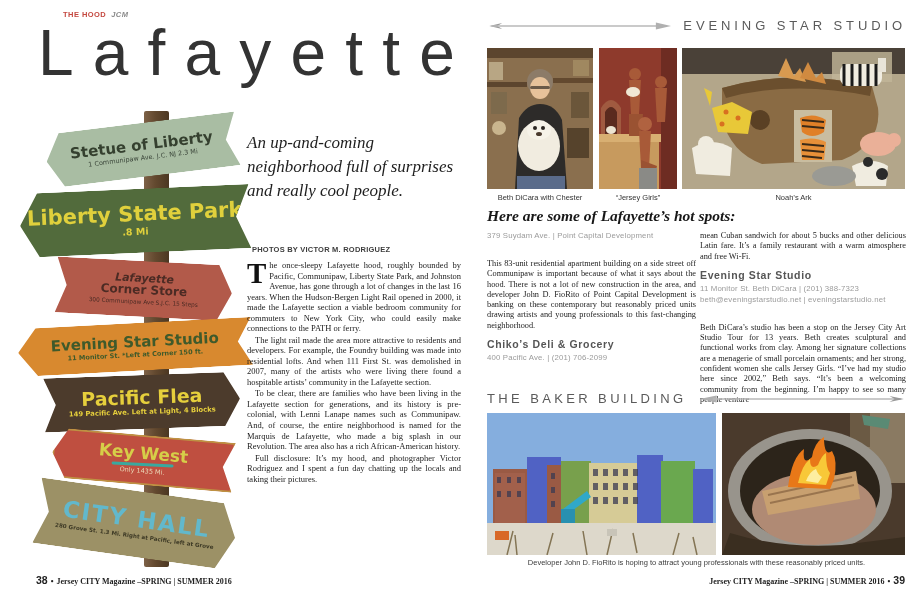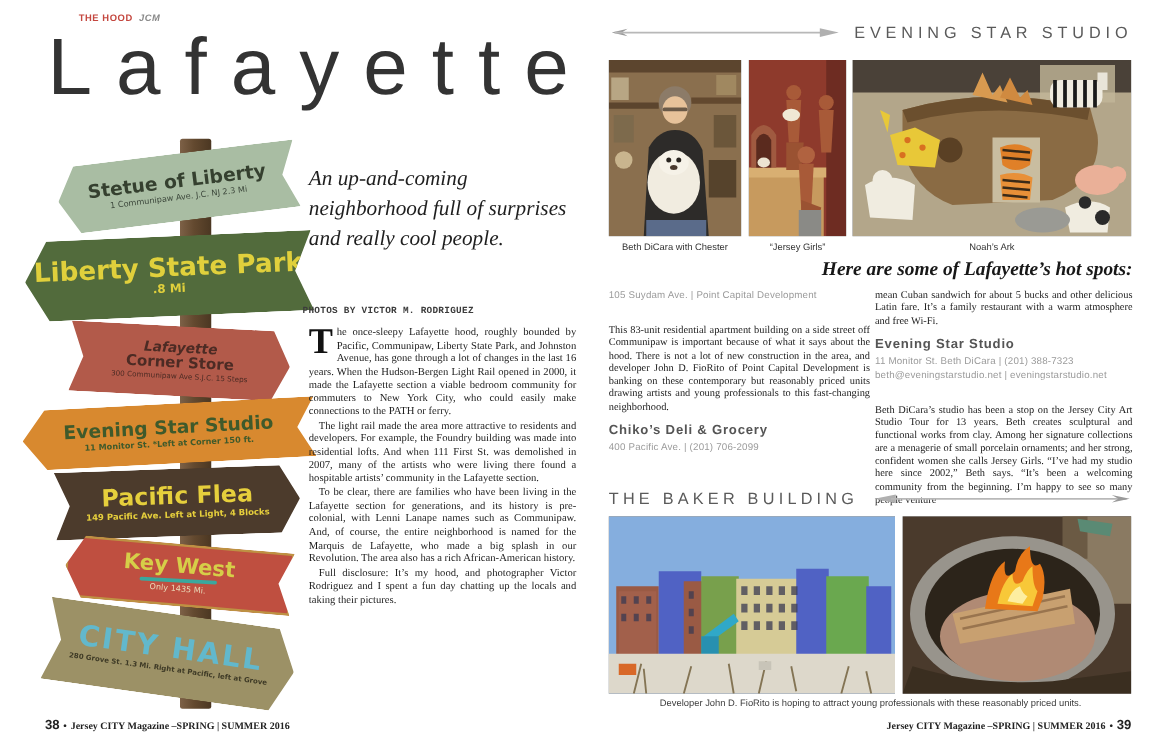--- a/index.html
+++ b/index.html
@@ -9,21 +9,21 @@
 
   
   .kicker{left:36px;top:10px;font-size:7.5px;letter-spacing:.06em;font-weight:bold;margin-left:27px;}
   .kicker .hood{color:#c4473f;}
   .kicker .jcm{color:#8a8a8a;font-style:italic;margin-left:5px;}
   .main-title{left:38px;top:16px;width:420px;font-size:64px;font-weight:300;color:#333;
               letter-spacing:.30em;font-family:"Liberation Sans",sans-serif;}
 
   .intro{left:247px;top:131px;width:214px;font-family:"Liberation Serif","DejaVu Serif",serif;
          font-style:italic;font-size:17px;line-height:1.42;color:#1e1e1e;}
-  .credit{left:242px;top:245px;font-size:7.5px;letter-spacing:.03em;color:#3c3c3c;font-weight:bold;font-family:Liberation Mono, monospace;}
+  .credit{left:252px;top:245px;font-size:7.5px;letter-spacing:.03em;color:#3c3c3c;font-weight:bold;}
   .bodycopy{left:247px;top:260px;width:214px;font-family:"Liberation Serif","DejaVu Serif",serif;
             font-size:8.5px;line-height:1.24;color:#1c1c1c;text-align:justify;}
   .bodycopy p{margin:0 0 1px 0;}
   .bodycopy p.ind{text-indent:8px;}
   .dropcap{float:left;font-size:29px;line-height:24px;padding:1px 3px 0 0;font-weight:bold;color:#111;}
 
   
   .signpost{left:16px;top:103px;width:236px;height:470px;}
   .post{position:absolute;left:128px;top:8px;width:25px;height:456px;
         background:linear-gradient(90deg,#7d6147 0%,#63492f 45%,#4b3722 100%);border-radius:2px;}
@@ -50,21 +50,21 @@
   .sg7 .t{font-size:23px;letter-spacing:.08em;} .sg7 .s{font-size:5.6px;font-weight:bold;}
 
   
   .sec-head{display:flex;align-items:center;gap:10px;color:#5a5a5a;font-size:13px;letter-spacing:.30em;}
   .sec1{left:487px;top:18px;width:419px;}
   .sec2{left:487px;top:391px;width:419px;letter-spacing:.26em;}
   .sec-head .grow{flex:1;height:10px;}
   .photo{position:absolute;overflow:hidden;background:#888;}
   .photo svg{display:block;}
   .cap{position:absolute;top:193px;font-size:7.5px;color:#333;text-align:center;}
-  .hotspots{left:487px;top:207px;width:419px;text-align:right;font-family:"Liberation Serif","DejaVu Serif",serif;
+  .hotspots{left:487px;top:207px;width:419px;text-align:left;font-family:"Liberation Serif","DejaVu Serif",serif;
             font-style:italic;font-weight:bold;font-size:15.5px;color:#171717;}
   .col{position:absolute;top:231px;}
   .colL{left:487px;width:209px;}
   .colR{left:700px;width:206px;}
   .lst-h{font-size:10.5px;letter-spacing:.06em;color:#555;font-weight:bold;margin:7px 0 3px 0;}
   .lst-h:first-child{margin-top:0;}
   .lst-i{font-size:7.8px;color:#9b9b9b;letter-spacing:.02em;margin:0 0 2px 0;}
   .lst-p{font-family:"Liberation Serif","DejaVu Serif",serif;font-size:8.3px;line-height:1.24;
          color:#1c1c1c;text-align:justify;margin:19px 0 4px 0;}
   .baker-cap{left:487px;top:558px;width:419px;text-align:center;font-size:7.5px;color:#3c3c3c;}
@@ -230,21 +230,21 @@
       <ellipse cx="196" cy="96" rx="18" ry="12" fill="#eab098"></ellipse>
       <circle cx="212" cy="92" r="7" fill="#eab098"></circle>
       <ellipse cx="152" cy="128" rx="22" ry="10" fill="#9a9a94"></ellipse>
     </svg>
   </div>
   <div class="cap" style="left:682px;width:223px;">Noah’s Ark</div>
 
   <div class="abs hotspots">Here are some of Lafayette’s hot spots:</div>
 
   <div class="col colL">
-    <div class="lst-i">105 Suydam Ave.  |  Point Capital Development</div>
+    <div class="lst-i">379 Suydam Ave.  |  Point Capital Development</div>
     <div class="lst-p">This 83-unit residential apartment building on a side street off Communipaw is important because of what it says about the hood. There is not a lot of new construction in the area, and developer John D. FioRito of Point Capital Development is banking on these contemporary but reasonably priced units drawing artists and young professionals to this fast-changing neighborhood.</div>
     <div class="lst-h">Chiko’s Deli &amp; Grocery</div>
     <div class="lst-i">400 Pacific Ave.  |  (201) 706-2099</div>
   </div>
 
   <div class="col colR">
     <div class="lst-p" style="margin-top:0;">mean Cuban sandwich for about 5 bucks and other delicious Latin fare. It’s a family restaurant with a warm atmosphere and free Wi-Fi.</div>
     <div class="lst-h">Evening Star Studio</div>
     <div class="lst-i">11 Monitor St. Beth DiCara  |  (201) 388-7323</div>
     <div class="lst-i">beth@eveningstarstudio.net  |  eveningstarstudio.net</div>

